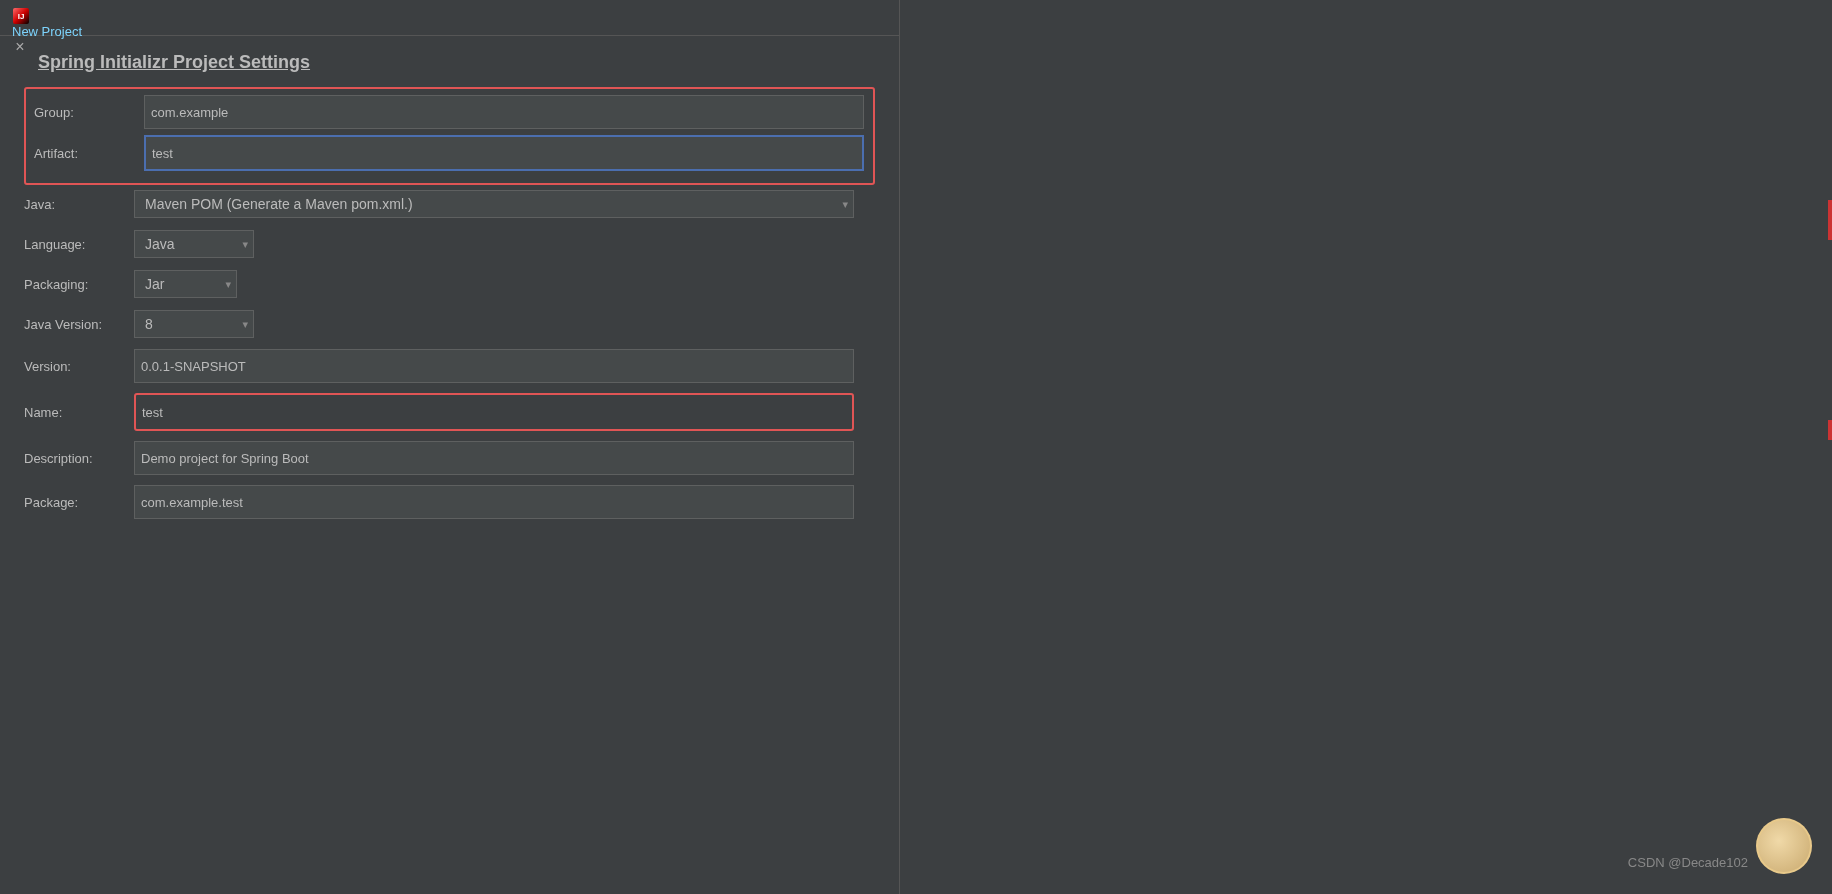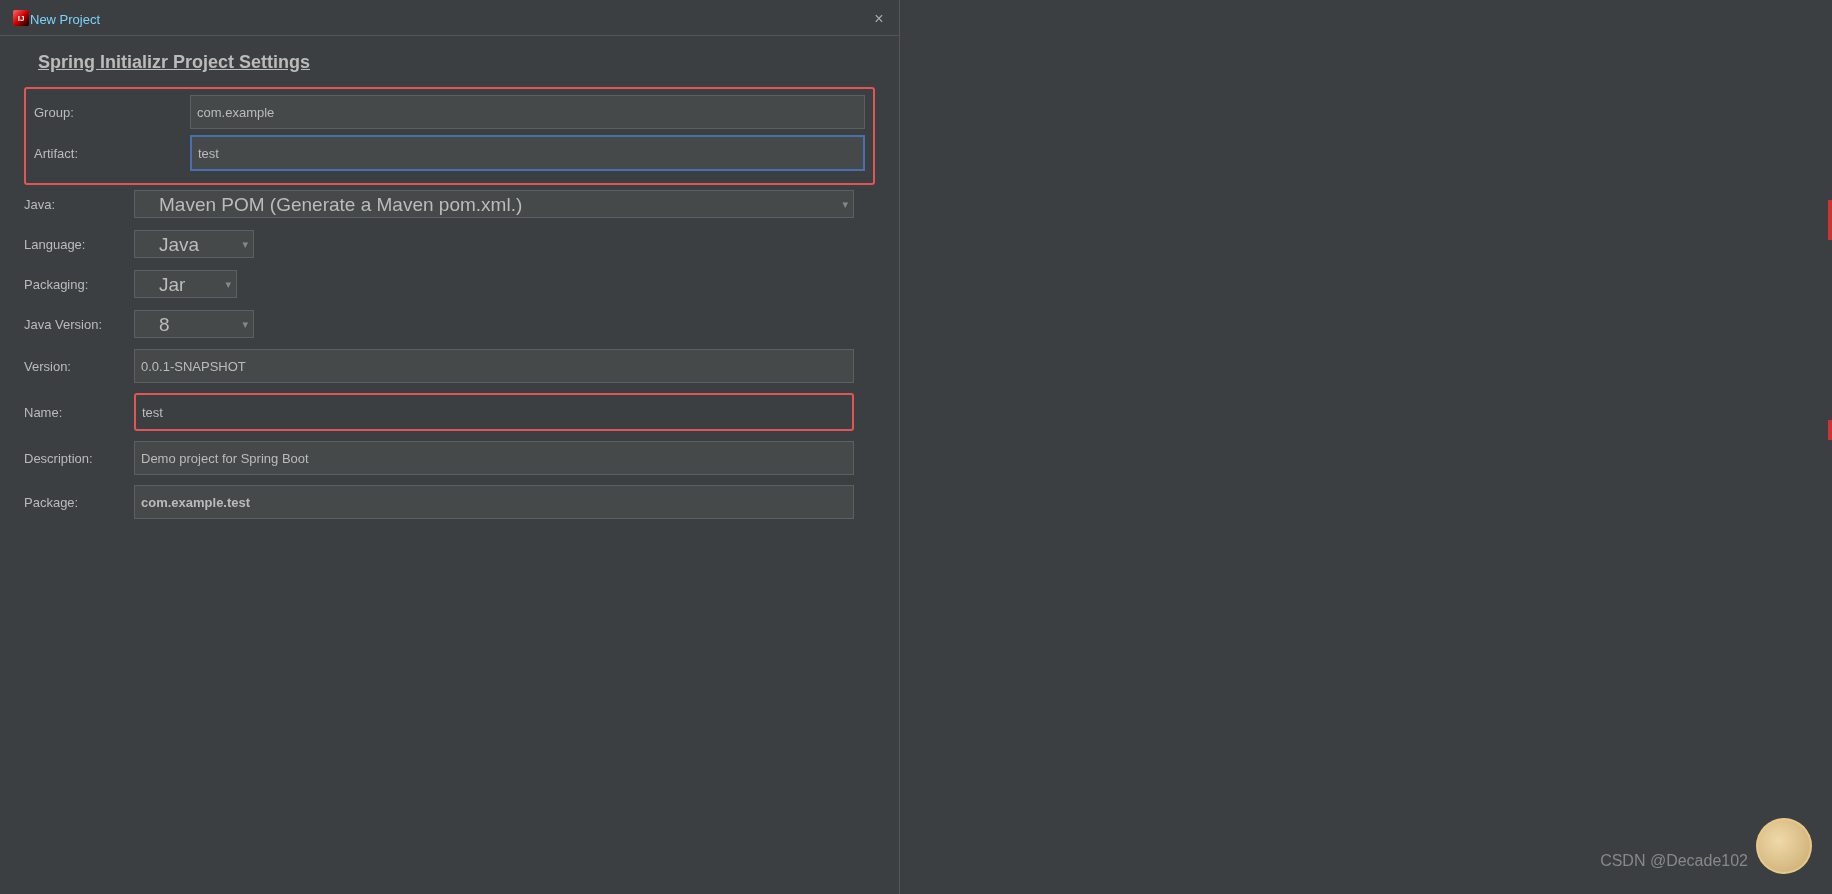--- a/index.html
+++ b/index.html
@@ -33,25 +33,26 @@
       top: 0;
       left: 0;
       width: 900px;
       height: 894px;
       background: #3c3f41;
       border-right: 1px solid #555;
     }
 
     .dialog-titlebar {
       display: flex;
-      align-items: flex-end;
+      align-items: flex-start;
       padding: 8px 12px;
       background: #3c3f41;
       border-bottom: 1px solid #555;
       height: 36px;
+      flex-direction: column;
     }
 
     .dialog-title {
       flex: 1;
       color: #7dd3fc;
       font-size: 13px;
       font-weight: normal;
     }
 
     .close-btn {
@@ -91,21 +92,20 @@
 
     .form-row {
       display: flex;
       align-items: center;
       margin-bottom: 10px;
       min-height: 30px;
     }
 
     .form-row.in-highlight {
       margin-bottom: 6px;
-      gap: 46px;
     }
 
     .form-label {
       width: 110px;
       min-width: 110px;
       color: #bbbbbb;
       font-size: 13px;
     }
 
     .form-input {
@@ -123,22 +123,22 @@
     .form-input.focused {
       border: 2px solid #4b6eaf;
       background: #45494a;
     }
 
     .form-select {
       height: 28px;
       background: #45494a;
       border: 1px solid #5e6060;
       color: #bbbbbb;
-      font-size: 19px;
-      padding: 0 24px;
+      font-size: 14px;
+      padding: 0 10px;
       outline: none;
       cursor: pointer;
       appearance: none;
       -webkit-appearance: none;
       padding-right: 24px;
       position: relative;
     }
 
     .select-wrapper {
       position: relative;
@@ -219,21 +219,21 @@
       height: 52px;
       border-radius: 50%;
       background: radial-gradient(circle at 40% 40%, #f0d9a8, #c9a96e);
     }
 
     .csdn-label {
       position: absolute;
       bottom: 24px;
       right: 84px;
       color: #888;
-      font-size: 16px;
+      font-size: 13px;
     }
 
     .intellij-icon {
       width: 18px;
       height: 18px;
       position: relative;
       display: flex;
       align-items: center;
       justify-content: center;
     }
@@ -343,21 +343,21 @@
         </div>
       </div>
 
       <div class="form-row">
         <label class="form-label">Description:</label>
         <input class="form-input" type="text" value="Demo project for Spring Boot" style="max-width: 720px;">
       </div>
 
       <div class="form-row">
         <label class="form-label">Package:</label>
-        <input class="form-input" type="text" value="com.example.test" style="max-width: 720px; font-weight: bold;">
+        <input class="form-input" type="text" value="com.example.test" style="max-width: 720px;">
       </div>
     </div>
   </div>
 
   <div class="red-bar"></div>
   <div class="red-bar2"></div>
 
   <span class="csdn-label">CSDN @Decade102</span>
   <div class="avatar">
     <div class="avatar-inner"></div>

